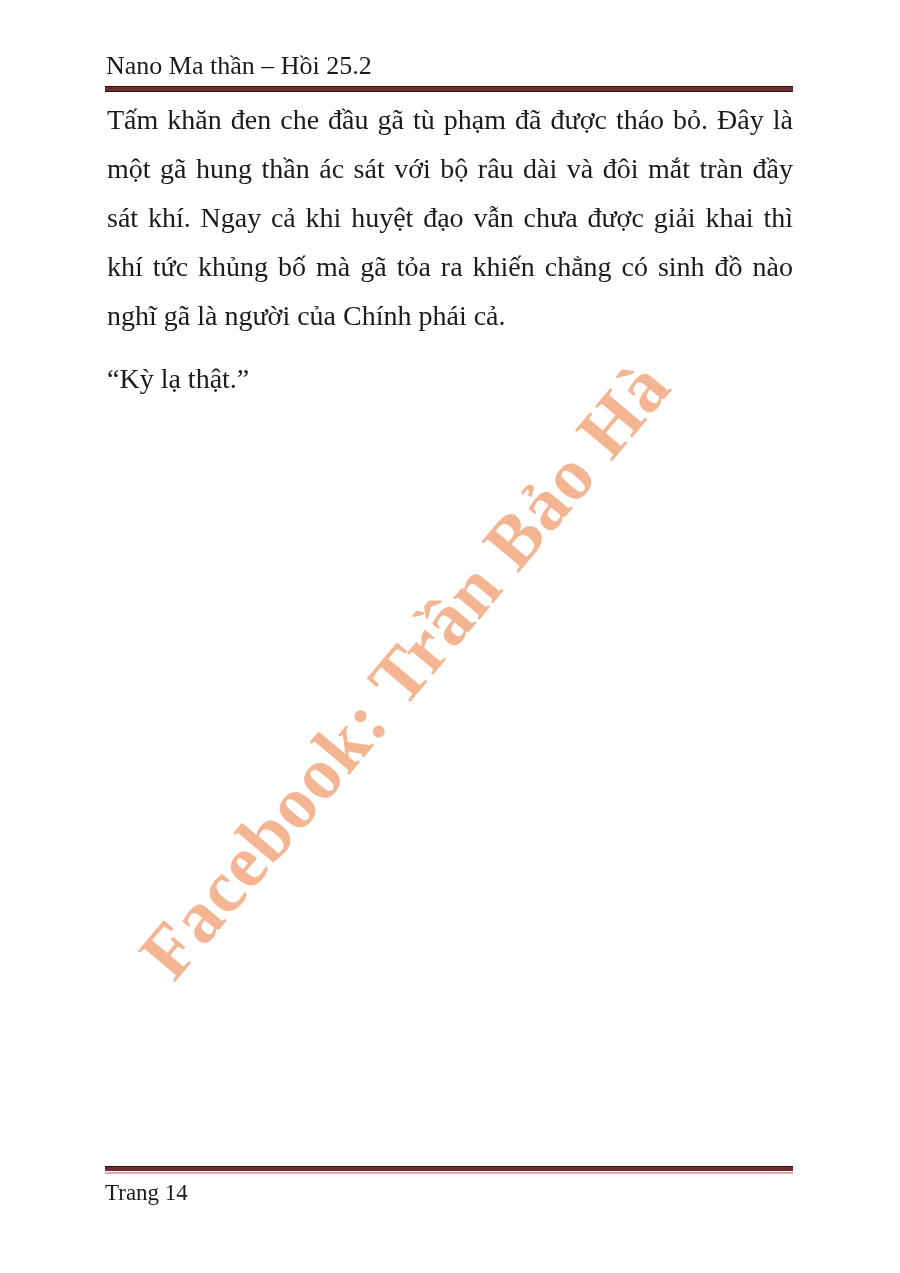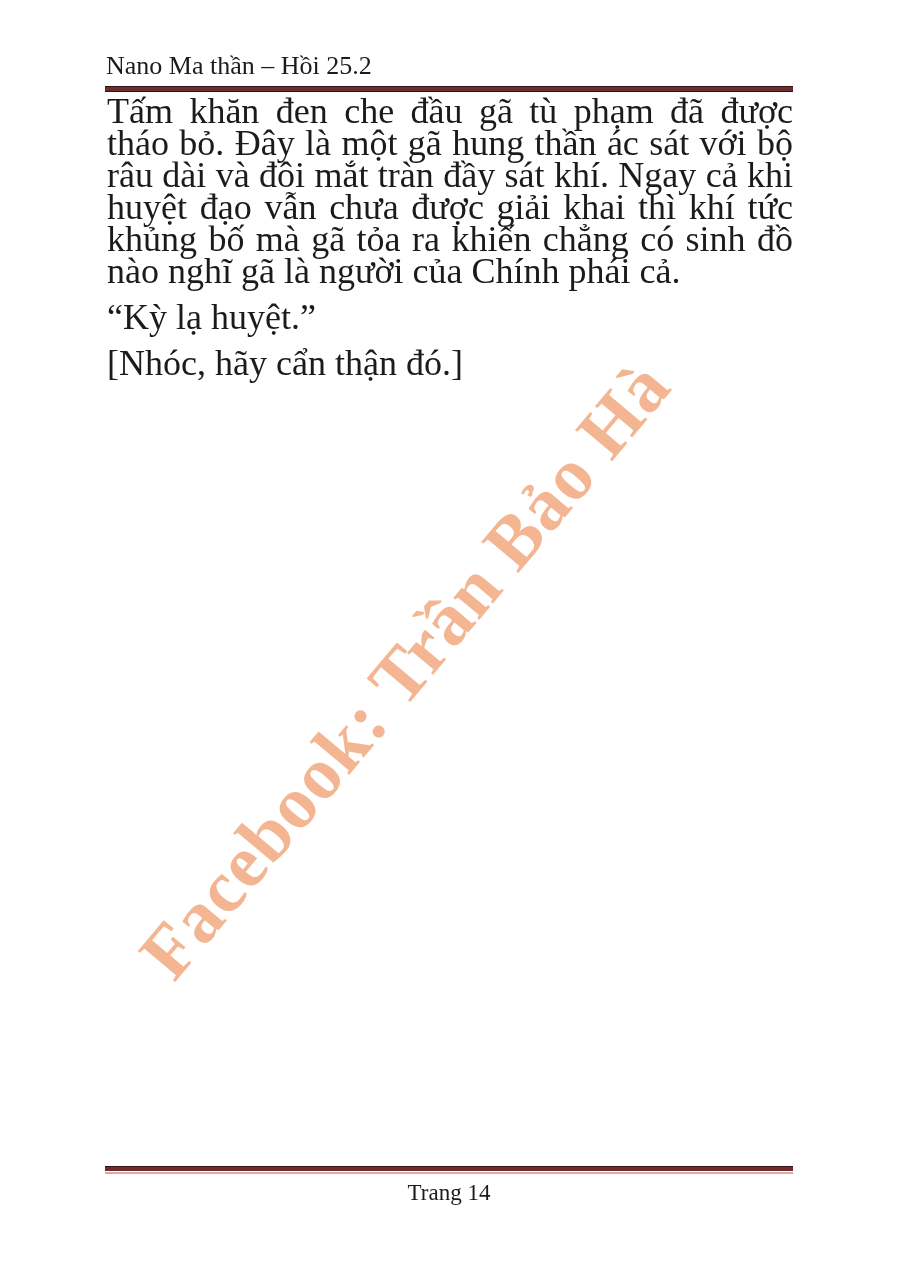--- a/index.html
+++ b/index.html
@@ -60,22 +60,22 @@
   
   .content {
     position: absolute;
     top: 95px;
     left: 107px;
     width: 686px;
     z-index: 2;
   }
   .content p {
     margin: 0 0 14px 0;
-    font-size: 36px;
-    line-height: 32px;
+    font-size: 28px;
+    line-height: 49px;
     text-align: justify;
     text-justify: inter-word;
   }
   
   .footer-rule {
     position: absolute;
     top: 1166px;
     left: 105px;
     width: 688px;
     height: 8px;
@@ -89,42 +89,41 @@
   .footer-rule .thin {
     height: 2px;
     margin-top: 1px;
     background: #dba8a4;
   }
   .page-number {
     position: absolute;
     top: 1180px;
     left: 105px;
     width: 688px;
-    text-align: center;
+    text-align: left;
     font-size: 23px;
     z-index: 2;
   }
 </style>
 </head>
 <body>
 
 <div class="page">
 
   <div class="header">
     <span>Nano Ma thần – Hồi 25.2</span>
   </div>
 
   <div class="header-rule"></div>
 
   <div class="watermark">Facebook: Trần Bảo Hà</div>
 
   <div class="content">
     <p>Tấm khăn đen che đầu gã tù phạm đã được tháo bỏ. Đây là một gã hung thần ác sát với bộ râu dài và đôi mắt tràn đầy sát khí. Ngay cả khi huyệt đạo vẫn chưa được giải khai thì khí tức khủng bố mà gã tỏa ra khiến chẳng có sinh đồ nào nghĩ gã là người của Chính phái cả.</p>
-    <p>“Kỳ lạ huyệt.”</p>
-    <p>[Nhóc, hãy cẩn thận đó.]</p>
+    <p>“Kỳ lạ thật.”</p>
   </div>
 
   <div class="footer-rule">
     <div class="thick"></div>
     <div class="thin"></div>
   </div>
 
   <div class="page-number">Trang 14</div>
 
 </div>

